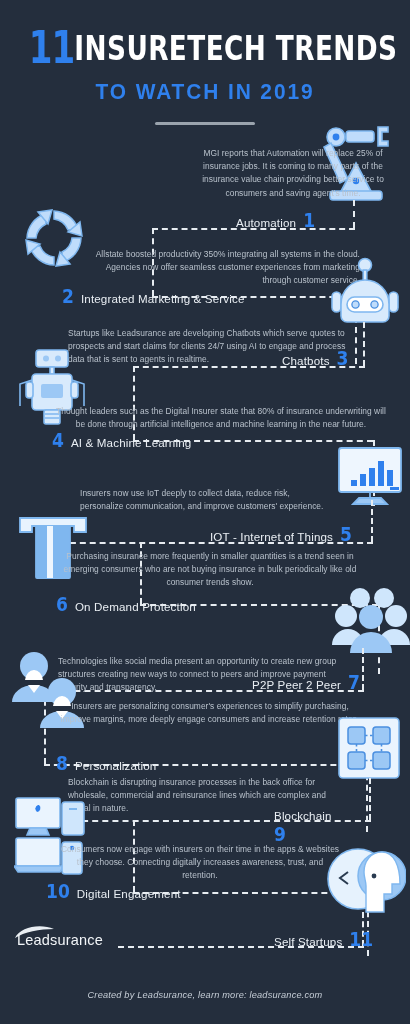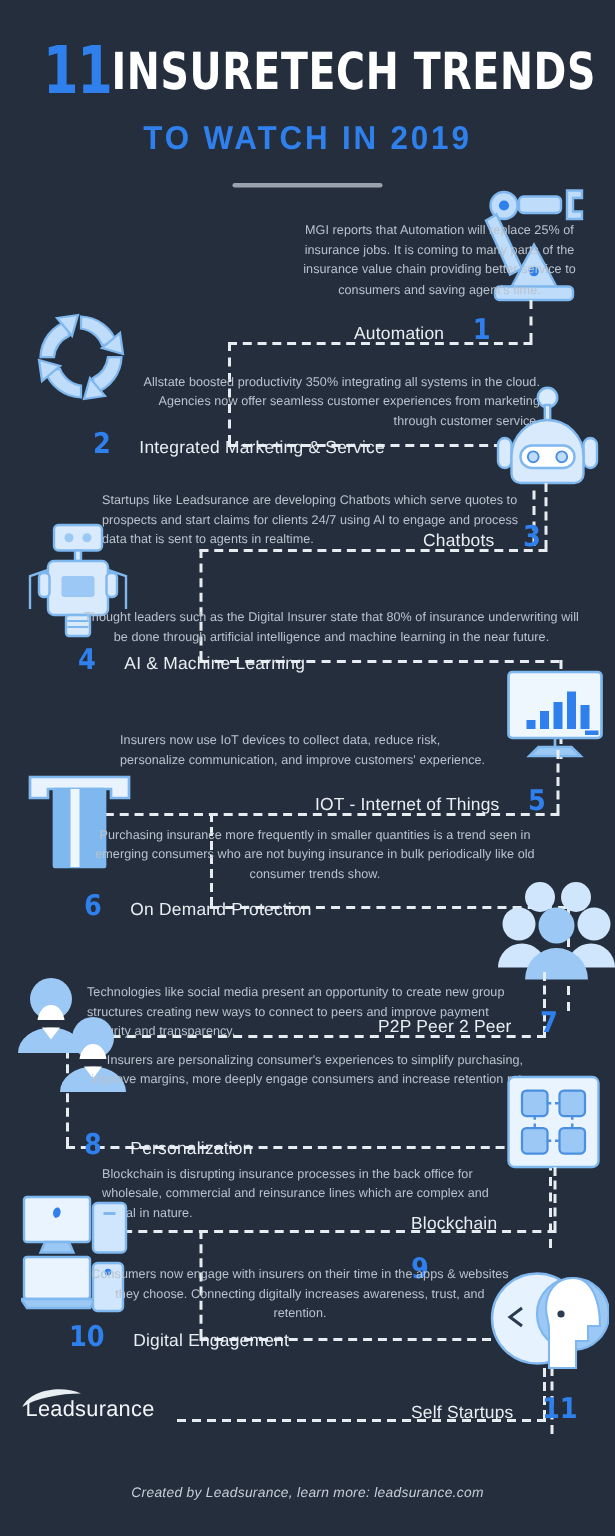--- a/index.html
+++ b/index.html
@@ -45,21 +45,21 @@
     background: #9aa3ad;
     border-radius: 2px;
   }
   .body-text {
     position: absolute;
     color: #b9c2cc;
     font-size: 8.4px;
     line-height: 13.2px;
     letter-spacing: 0.05px;
   }
-  .label-line { position: absolute; display: flex; align-items: baseline; gap: 19px; }
+  .label-line { position: absolute; display: flex; align-items: baseline; gap: 7px; }
   .label-txt { color: #e9eef3; font-size: 11.6px; letter-spacing: 0.15px; white-space: nowrap; }
   .label-num {
     color: #2f80ed;
     font-family: "DejaVu Sans Condensed", "Liberation Sans Narrow", "Liberation Sans", sans-serif;
     font-weight: 700;
     font-size: 19px;
     line-height: 11px;
   }
 
   
@@ -231,21 +231,21 @@
         <rect x="43" y="15" width="6" height="25"></rect>
         <rect x="52" y="24" width="6" height="16"></rect>
       </g>
       <rect x="55" y="41" width="9" height="3" fill="#2f80ed"></rect>
     </svg>
   </div>
   <div class="dash-v" style="left:371px; top:500px; height:42px;"></div>
   <div class="dash-h" style="left:60px; top:542px; width:313px;"></div>
   <div class="dash-v" style="left:140px; top:542px; height:62px;"></div>
 
-  <div class="body-text" style="left:80px; top:487px; width:252px; text-align:left;">Insurers now use IoT devices to collect data, reduce risk, personalize communication, and improve customers' experience.</div>
+  <div class="body-text" style="left:80px; top:487px; width:252px; text-align:left;">Insurers now use IoT deeply to collect data, reduce risk, personalize communication, and improve customers' experience.</div>
   <div class="label-line" style="left:210px; top:529px;">
     <span class="label-txt">IOT - Internet of Things</span>
     <span class="label-num">5</span>
   </div>
 
   <div class="icon" style="left:16px; top:512px;">
     <svg width="74" height="74" viewBox="0 0 74 74">
       <g stroke="#7fb7ef" stroke-width="1.8">
         <path d="M4 6 h66 v14 h-12 v-6 h-42 v6 h-12 z" fill="#e8f3fe"></path>
         <rect x="20" y="14" width="34" height="52" rx="1" fill="#7fb7ef"></rect>

